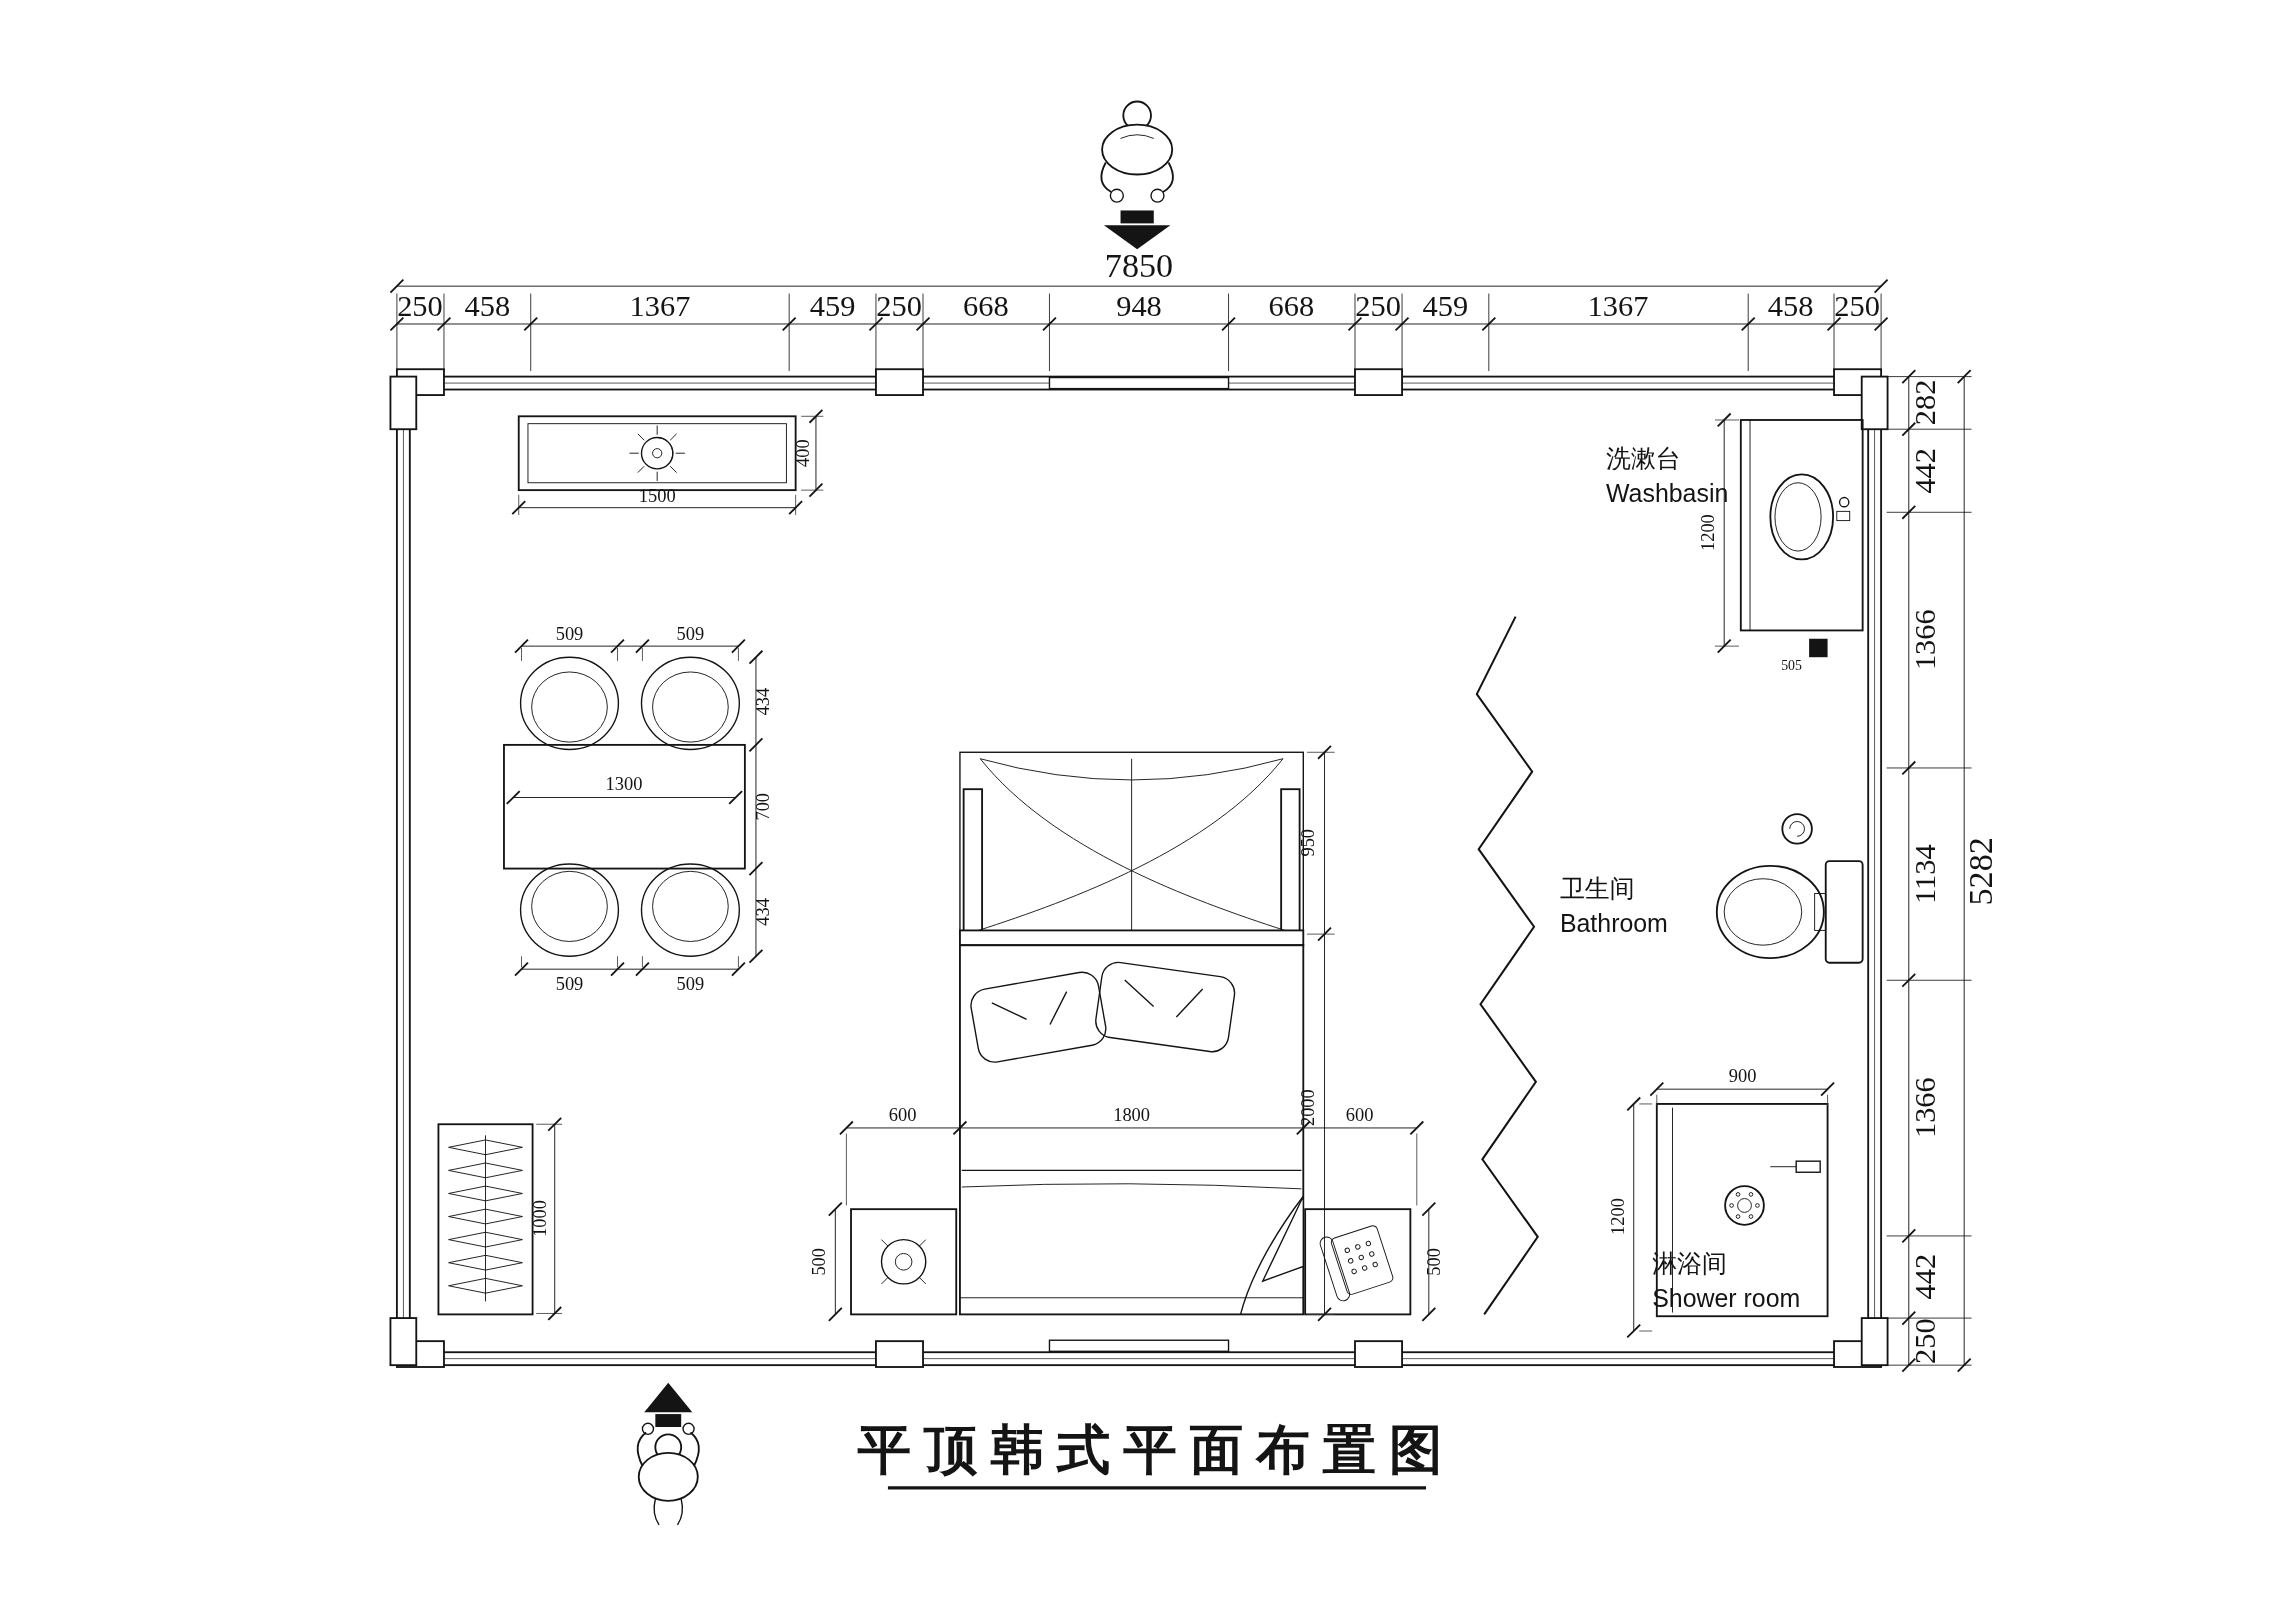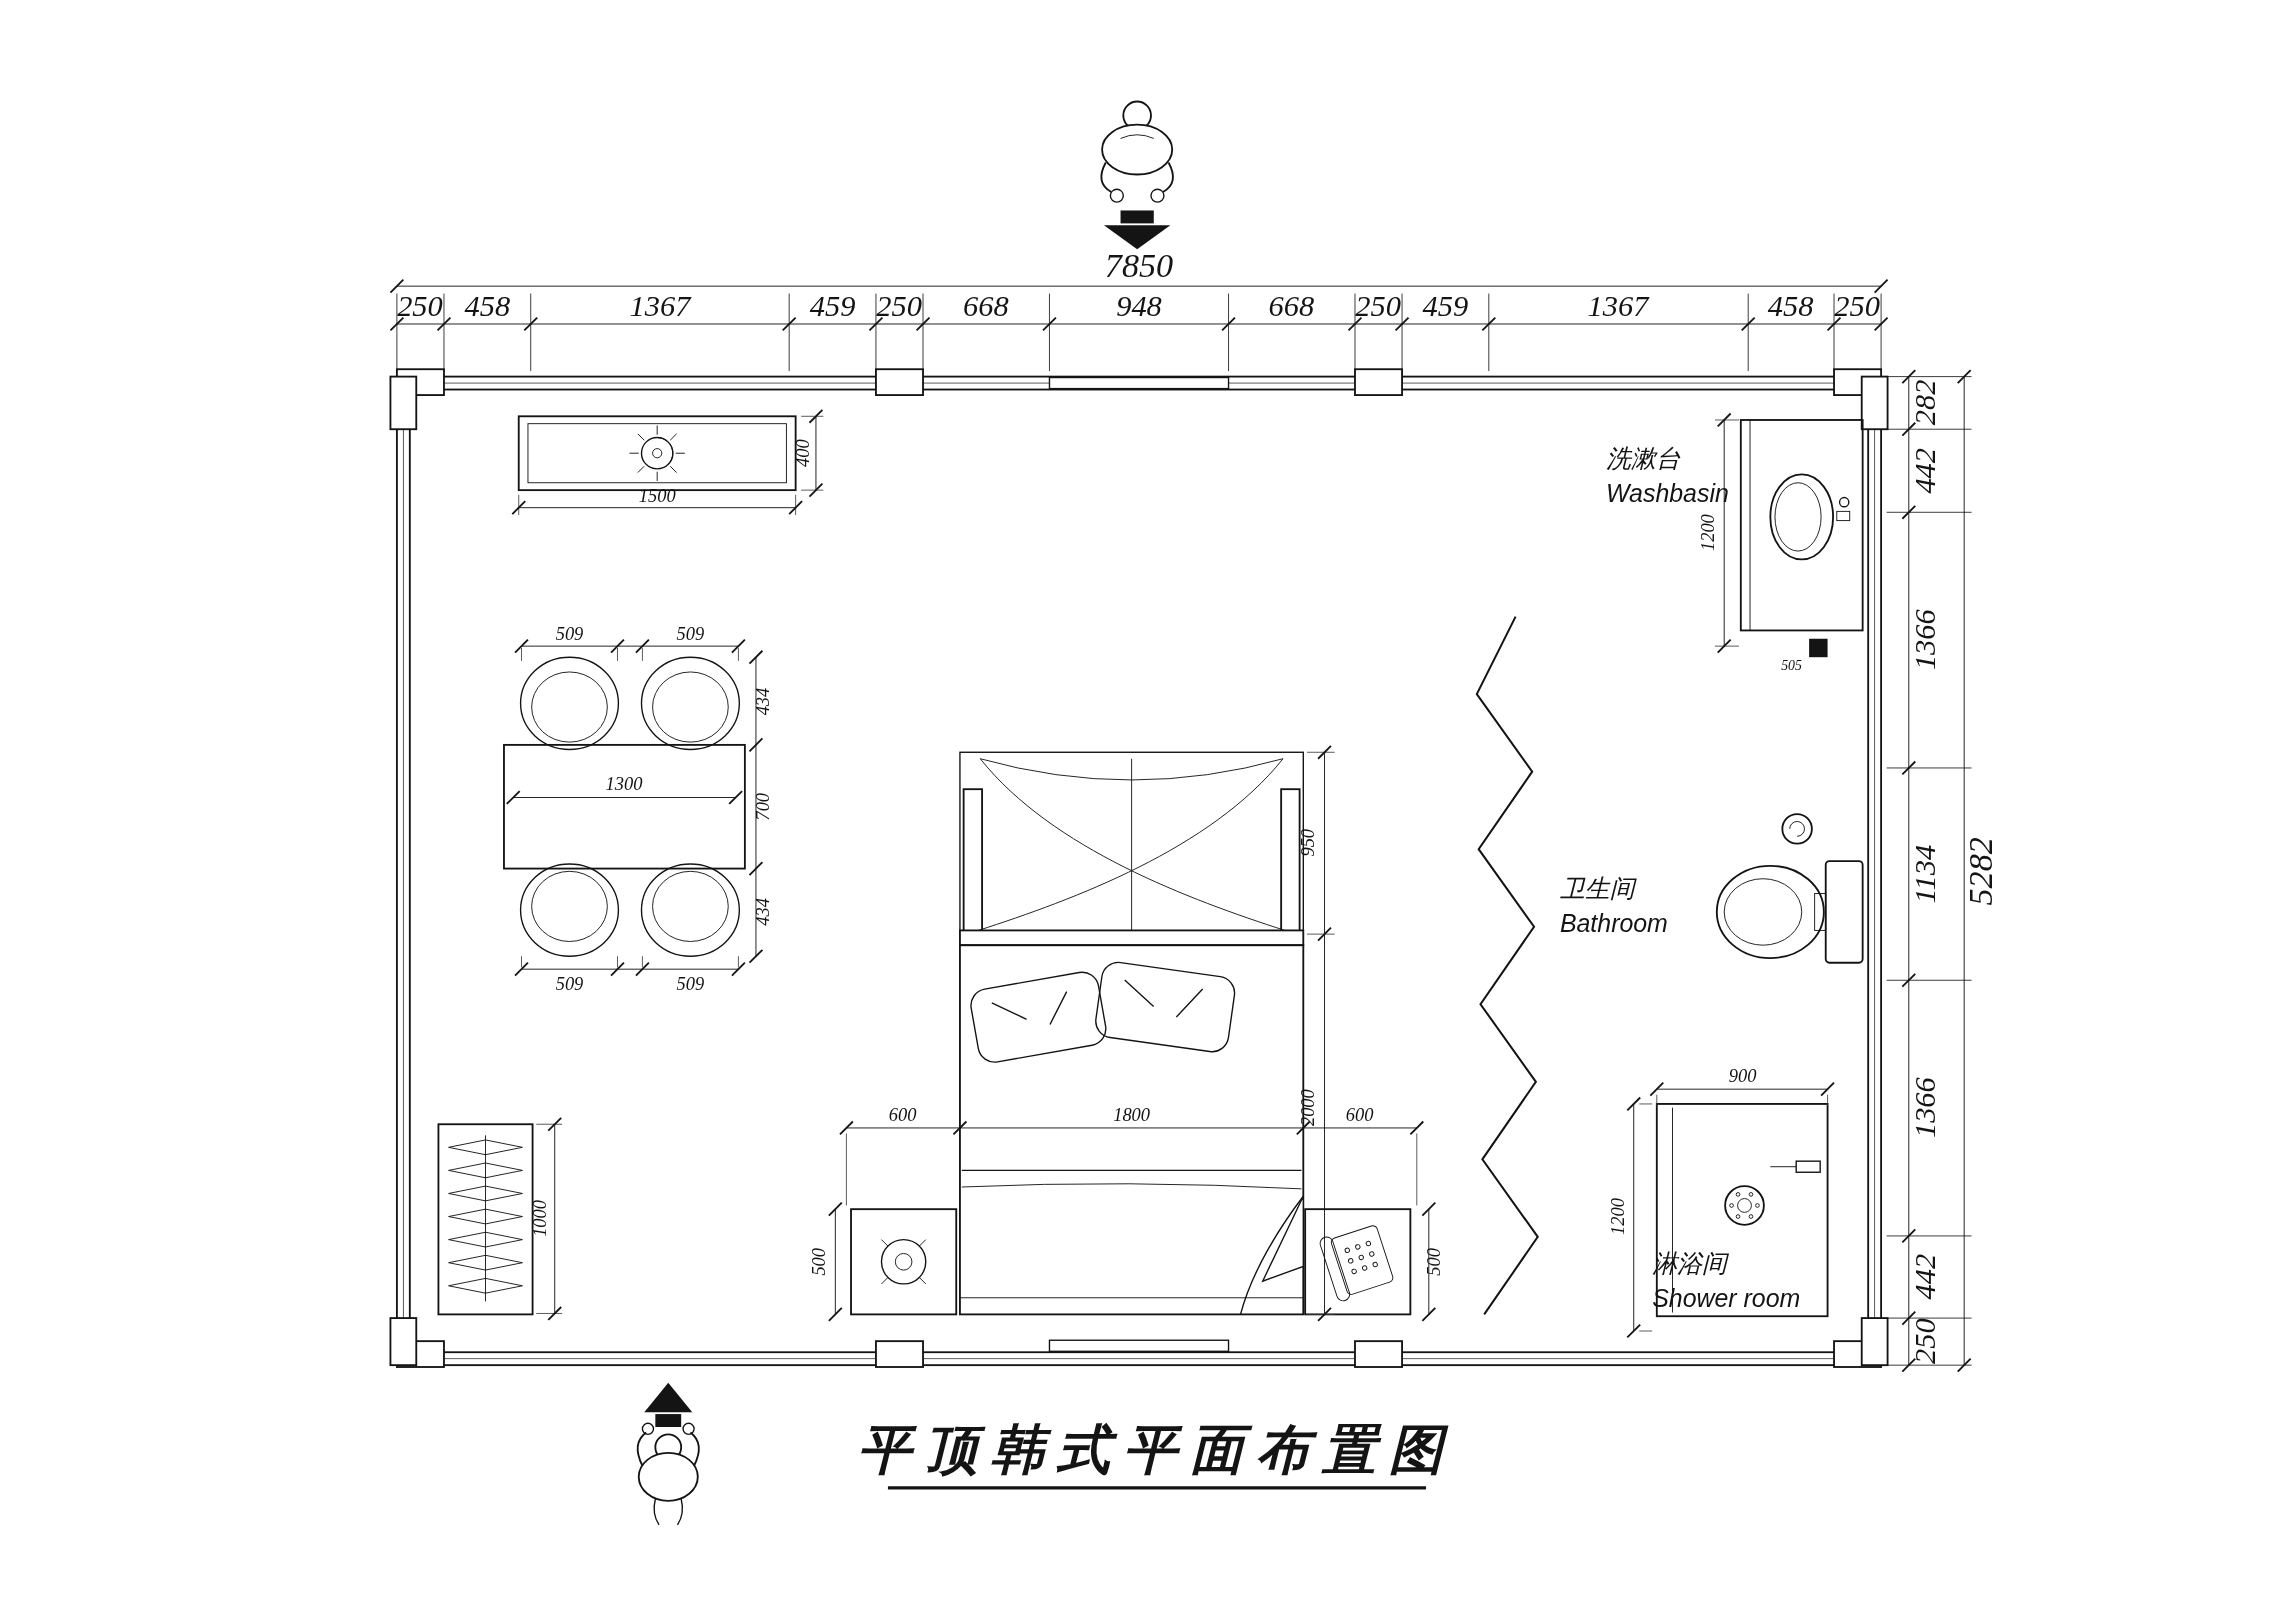--- a/index.html
+++ b/index.html
@@ -1,16 +1,16 @@
 <!DOCTYPE html>
 <html style="font-size:14.8px"><head>
 <meta charset="utf-8">
 <style>
   html,body{margin:0;padding:0;background:#ffffff;}
-  .canvas{position:relative;width:2290px;height:1619px;background:#fff;overflow:hidden;font-style:italic;}
+  .canvas{position:relative;width:2290px;height:1619px;background:#fff;overflow:hidden;}
   svg{display:block;}
   svg line,svg path,svg rect,svg circle,svg ellipse,svg polyline,svg polygon{stroke:#141414;fill:none;stroke-linecap:butt;}
   svg text{fill:#141414;stroke:none;}
   .w2{stroke-width:2px;} .w15{stroke-width:1.5px;} .w1{stroke-width:1px;} .thin{stroke-width:0.9px;stroke:#3a3a3a;}
   .solid{fill:#141414;stroke:none;}
   .whitefill{fill:#ffffff;}
   .dim{font-family:"Liberation Serif",serif;}
   .lbl{font-family:"Liberation Sans",sans-serif;}
   .title-txt{font-family:"Liberation Sans",sans-serif;font-weight:bold;letter-spacing:14px;}
 </style>

